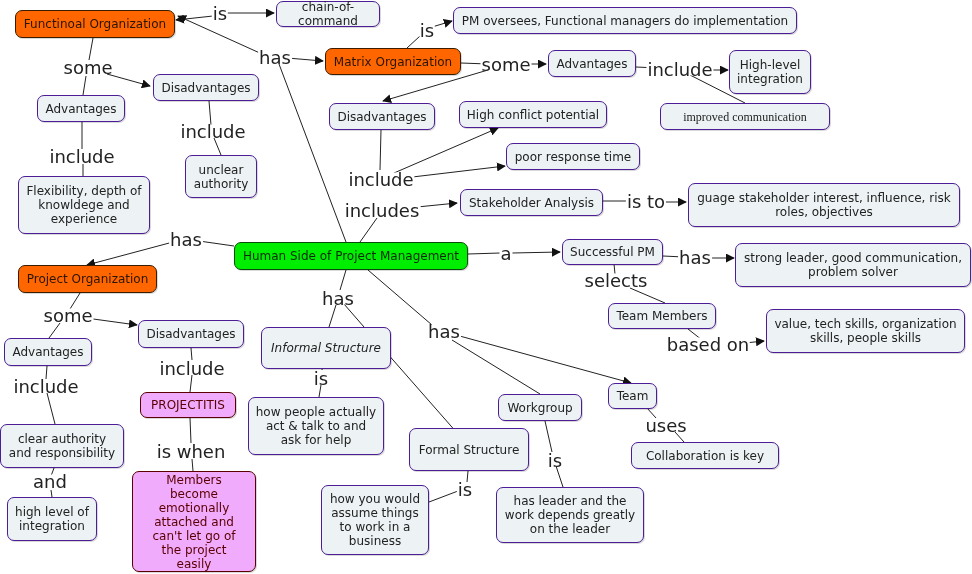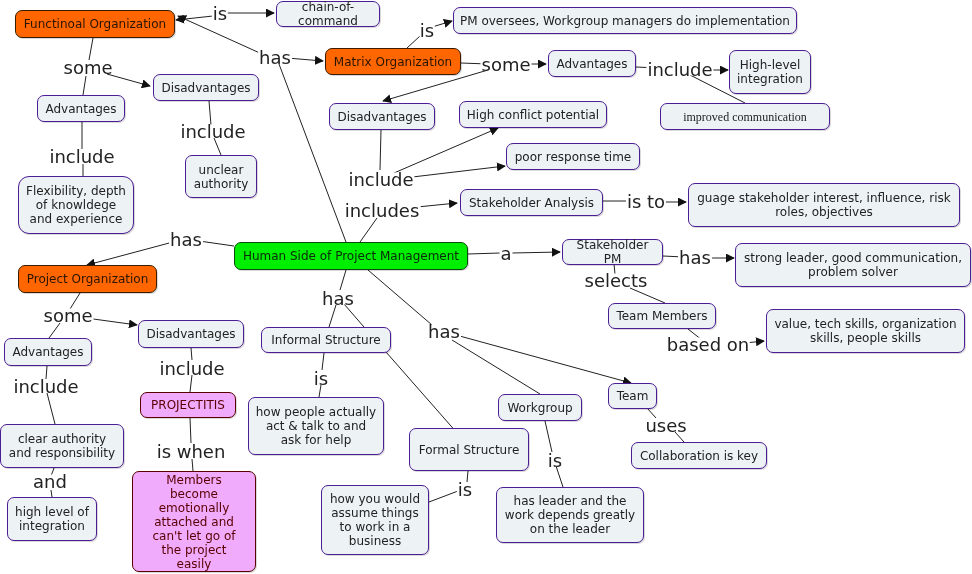--- a/index.html
+++ b/index.html
@@ -124,53 +124,53 @@
       <line x1="556" y1="466" x2="563" y2="487"></line>
 
       <line x1="647" y1="408" x2="656" y2="418"></line>
       <line x1="675" y1="432" x2="684" y2="442"></line>
     </g>
   </svg>
 
   <div class="node orange" style="left:15px;top:10px;width:160px;height:28px;">Functinoal Organization</div>
   <div class="node" style="left:276px;top:1px;width:104px;height:26px;">chain-of-command</div>
   <div class="node orange" style="left:325px;top:48px;width:136px;height:27px;">Matrix Organization</div>
-  <div class="node" style="left:453px;top:7px;width:344px;height:27px;">PM oversees, Workgroup managers do implementation</div>
+  <div class="node" style="left:453px;top:7px;width:344px;height:27px;">PM oversees, Functional managers do implementation</div>
   <div class="node" style="left:548px;top:50px;width:88px;height:27px;">Advantages</div>
   <div class="node" style="left:729px;top:50px;width:82px;height:44px;">High-level integration</div>
   <div class="node" style="left:660px;top:103px;width:170px;height:27px;font-family:Liberation Serif, serif;">improved communication</div>
   <div class="node" style="left:329px;top:103px;width:106px;height:27px;">Disadvantages</div>
   <div class="node" style="left:459px;top:101px;width:148px;height:27px;">High conflict potential</div>
   <div class="node" style="left:506px;top:143px;width:134px;height:27px;">poor response time</div>
   <div class="node" style="left:153px;top:74px;width:106px;height:27px;">Disadvantages</div>
   <div class="node" style="left:37px;top:95px;width:88px;height:27px;">Advantages</div>
   <div class="node" style="left:185px;top:155px;width:72px;height:43px;">unclear authority</div>
-  <div class="node" style="left:18px;top:176px;width:116px;height:58px;border-radius:11px;">Flexibility, depth of knowldege and experience</div>
+  <div class="node" style="left:18px;top:176px;width:132px;height:58px;">Flexibility, depth of knowldege and experience</div>
   <div class="node" style="left:460px;top:189px;width:143px;height:27px;">Stakeholder Analysis</div>
   <div class="node" style="left:688px;top:183px;width:272px;height:44px;">guage stakeholder interest, influence, risk roles, objectives</div>
   <div class="node green" style="left:234px;top:242px;width:234px;height:28px;">Human Side of Project Management</div>
-  <div class="node" style="left:562px;top:239px;width:101px;height:26px;">Stakeholder PM</div>
+  <div class="node" style="left:562px;top:239px;width:101px;height:26px;">Successful PM</div>
   <div class="node" style="left:735px;top:243px;width:236px;height:44px;">strong leader, good communication, problem solver</div>
   <div class="node" style="left:608px;top:303px;width:108px;height:26px;">Team Members</div>
   <div class="node" style="left:766px;top:309px;width:199px;height:44px;">value, tech skills, organization skills, people skills</div>
   <div class="node orange" style="left:18px;top:265px;width:139px;height:28px;">Project Organization</div>
   <div class="node" style="left:4px;top:338px;width:88px;height:28px;">Advantages</div>
   <div class="node" style="left:138px;top:320px;width:106px;height:28px;">Disadvantages</div>
   <div class="node red" style="left:140px;top:392px;width:96px;height:26px;">PROJECTITIS</div>
   <div class="node" style="left:0px;top:424px;width:124px;height:44px;">clear authority and responsibility</div>
   <div class="node" style="left:7px;top:497px;width:90px;height:44px;">high level of integration</div>
   <div class="node red" style="left:132px;top:471px;width:124px;height:101px;padding:2px 12px;">Members become emotionally attached and can't let go of the project easily</div>
-  <div class="node" style="left:261px;top:327px;width:130px;height:26px;">Informal Structure</div>
+  <div class="node" style="left:261px;top:327px;width:130px;height:42px;font-style:italic;">Informal Structure</div>
   <div class="node" style="left:248px;top:397px;width:136px;height:58px;">how people actually act &amp; talk to and ask for help</div>
   <div class="node" style="left:409px;top:428px;width:120px;height:43px;">Formal Structure</div>
   <div class="node" style="left:321px;top:485px;width:108px;height:70px;">how you would assume things to work in a business</div>
   <div class="node" style="left:498px;top:394px;width:84px;height:27px;">Workgroup</div>
   <div class="node" style="left:496px;top:487px;width:148px;height:56px;">has leader and the work depends greatly on the leader</div>
   <div class="node" style="left:608px;top:383px;width:49px;height:26px;">Team</div>
-  <div class="node" style="left:631px;top:442px;width:136px;height:27px;">Collaboration is key</div>
+  <div class="node" style="left:631px;top:442px;width:148px;height:27px;">Collaboration is key</div>
 
   <span class="label" style="left:220px;top:13px;">is</span>
   <span class="label" style="left:275px;top:57px;">has</span>
   <span class="label" style="left:427px;top:30px;">is</span>
   <span class="label" style="left:506px;top:64px;">some</span>
   <span class="label" style="left:680px;top:69px;">include</span>
   <span class="label" style="left:381px;top:179px;">include</span>
   <span class="label" style="left:88px;top:67px;">some</span>
   <span class="label" style="left:213px;top:131px;">include</span>
   <span class="label" style="left:82px;top:156px;">include</span>

